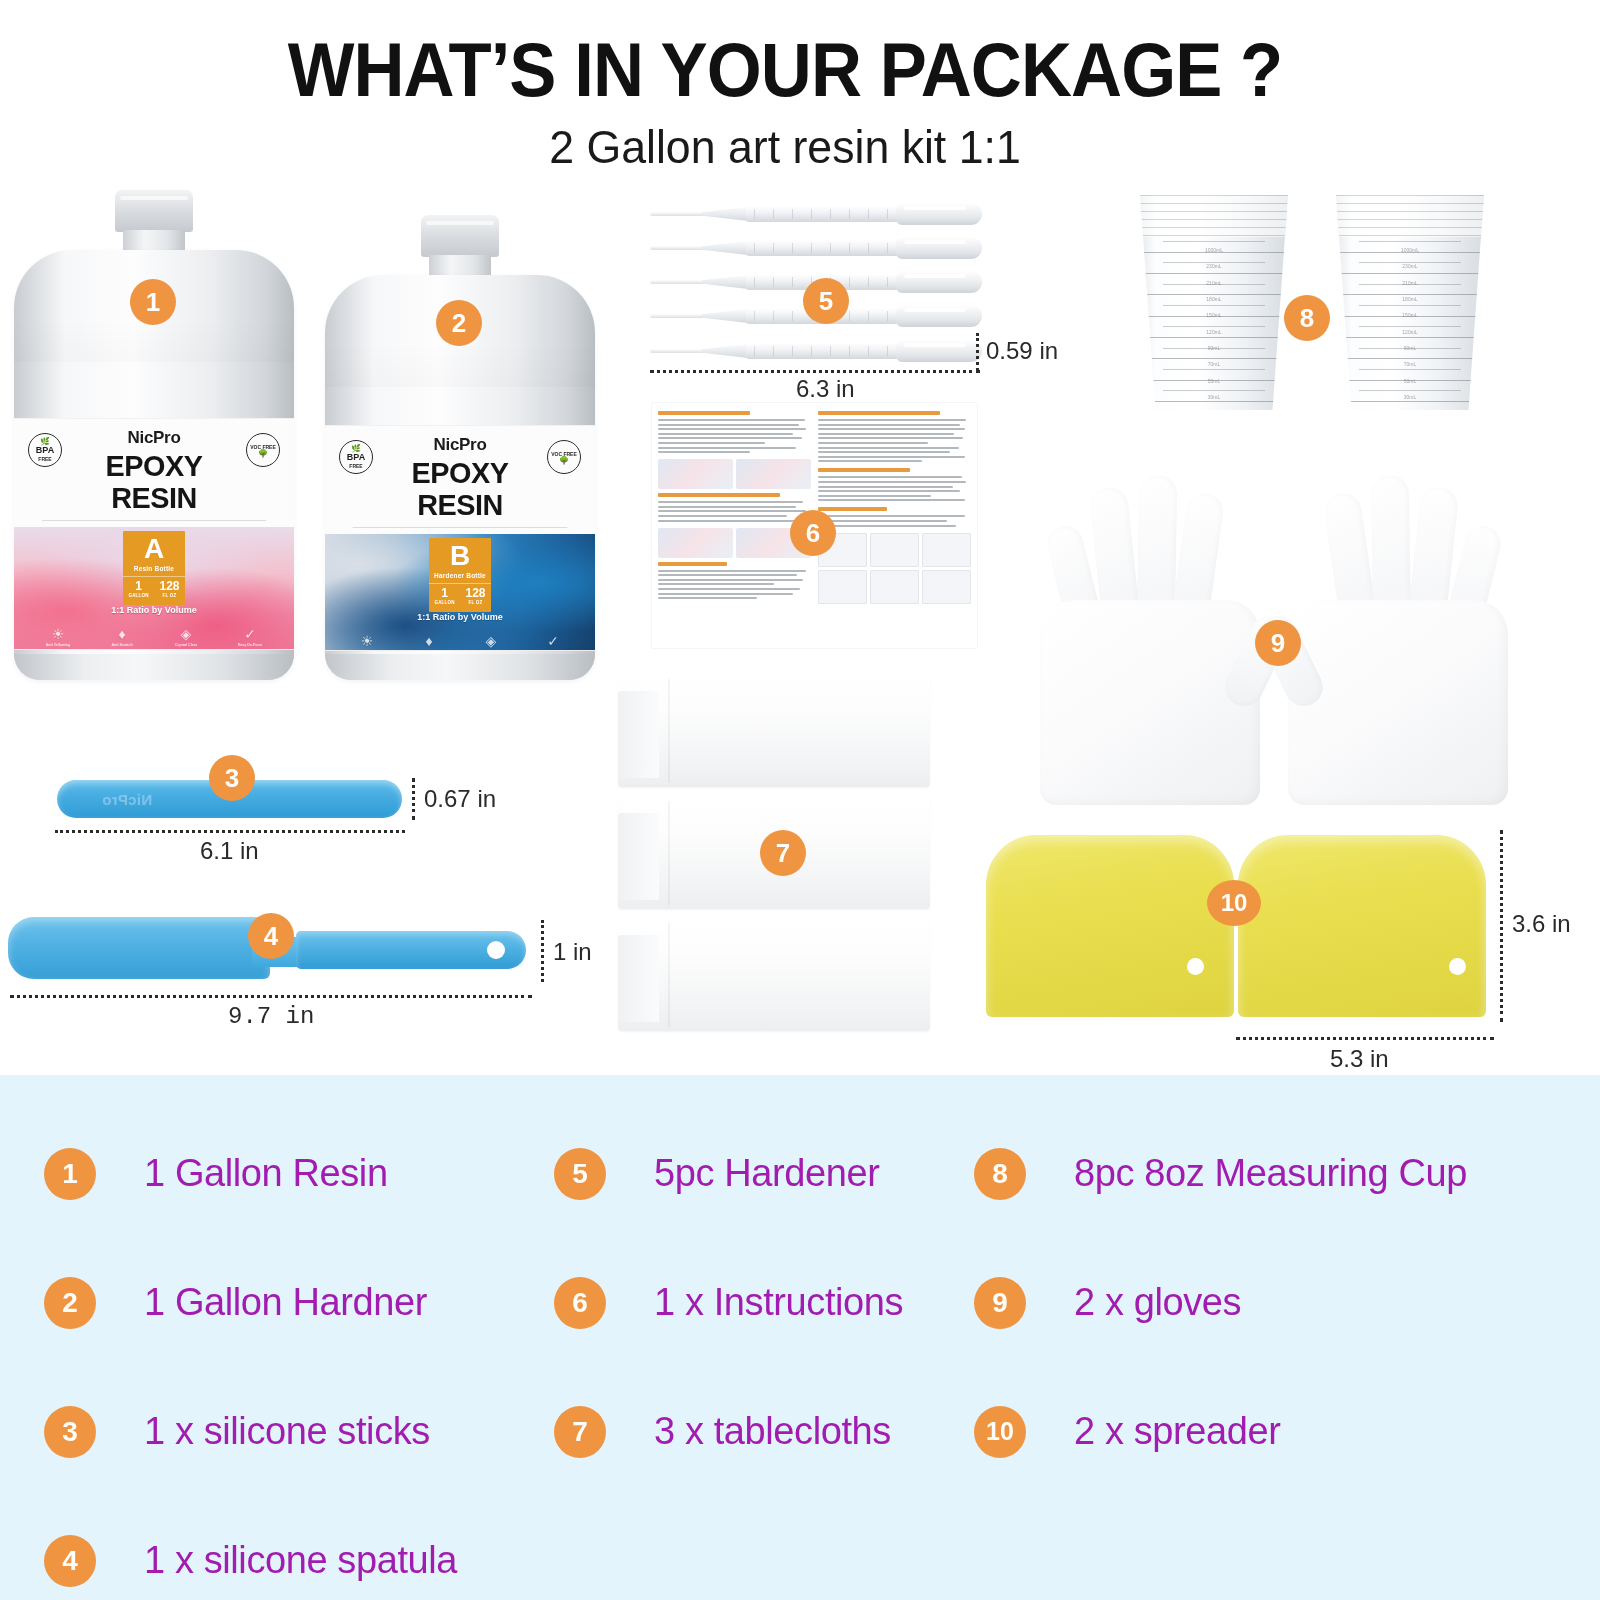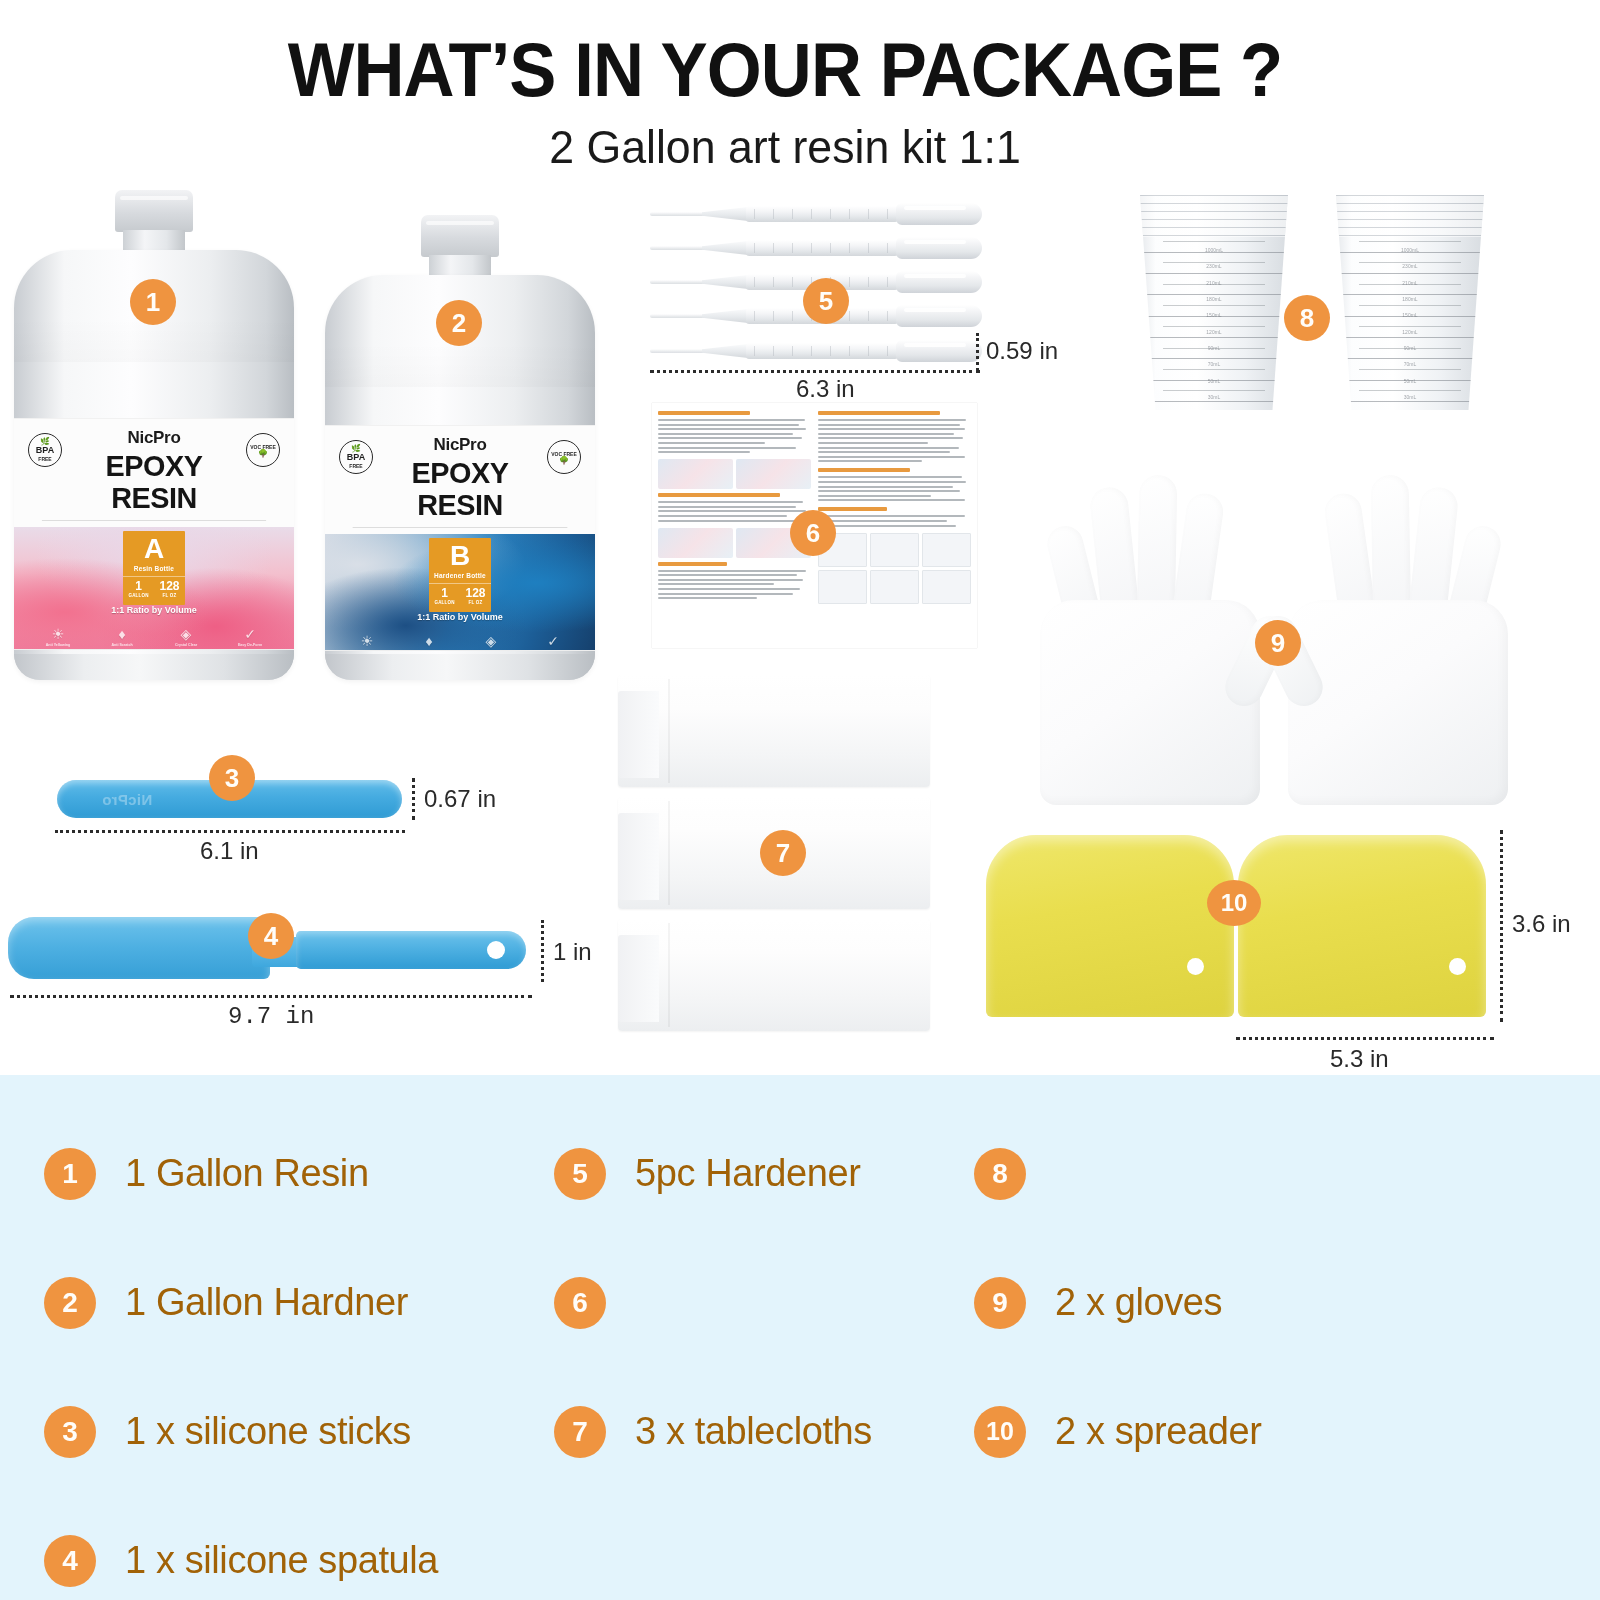--- a/index.html
+++ b/index.html
@@ -326,21 +326,21 @@
   }
   .lrow { display:flex; align-items:center; height:129px; }
   .lnum {
     width:52px; height:52px; border-radius:50%; background:#ef9440;
     color:#fffdf9; font-weight:700; font-size:28px;
     display:flex; align-items:center; justify-content:center;
     flex: 0 0 52px; line-height:1;
   }
   .lnum.ten { font-size:25px; }
   .ltext {
-    margin-left:29px; font-size:38px; color:#a16207;
+    margin-left:48px; font-size:38px; color:#a21caf;
     font-family:"Liberation Sans", sans-serif; letter-spacing:-0.4px;
     white-space:nowrap;
   }
 </style>
 </head>
 <body>
 
 <div class="header">
   <div class="title">WHAT’S IN YOUR PACKAGE ?</div>
   <div class="subtitle">2 Gallon art resin kit 1:1</div>
@@ -785,28 +785,30 @@
     <div class="lrow">
       <div class="lnum">1</div>
       <div class="ltext">1 Gallon Resin</div>
     </div>
     <div class="lrow">
       <div class="lnum">5</div>
       <div class="ltext">5pc Hardener</div>
     </div>
     <div class="lrow">
       <div class="lnum">8</div>
+      <div class="ltext">8pc 8oz Measuring Cup</div>
     </div>
 
     <div class="lrow">
       <div class="lnum">2</div>
       <div class="ltext">1 Gallon Hardner</div>
     </div>
     <div class="lrow">
       <div class="lnum">6</div>
+      <div class="ltext">1 x Instructions</div>
     </div>
     <div class="lrow">
       <div class="lnum">9</div>
       <div class="ltext">2 x gloves</div>
     </div>
 
     <div class="lrow">
       <div class="lnum">3</div>
       <div class="ltext">1 x silicone sticks</div>
     </div>

